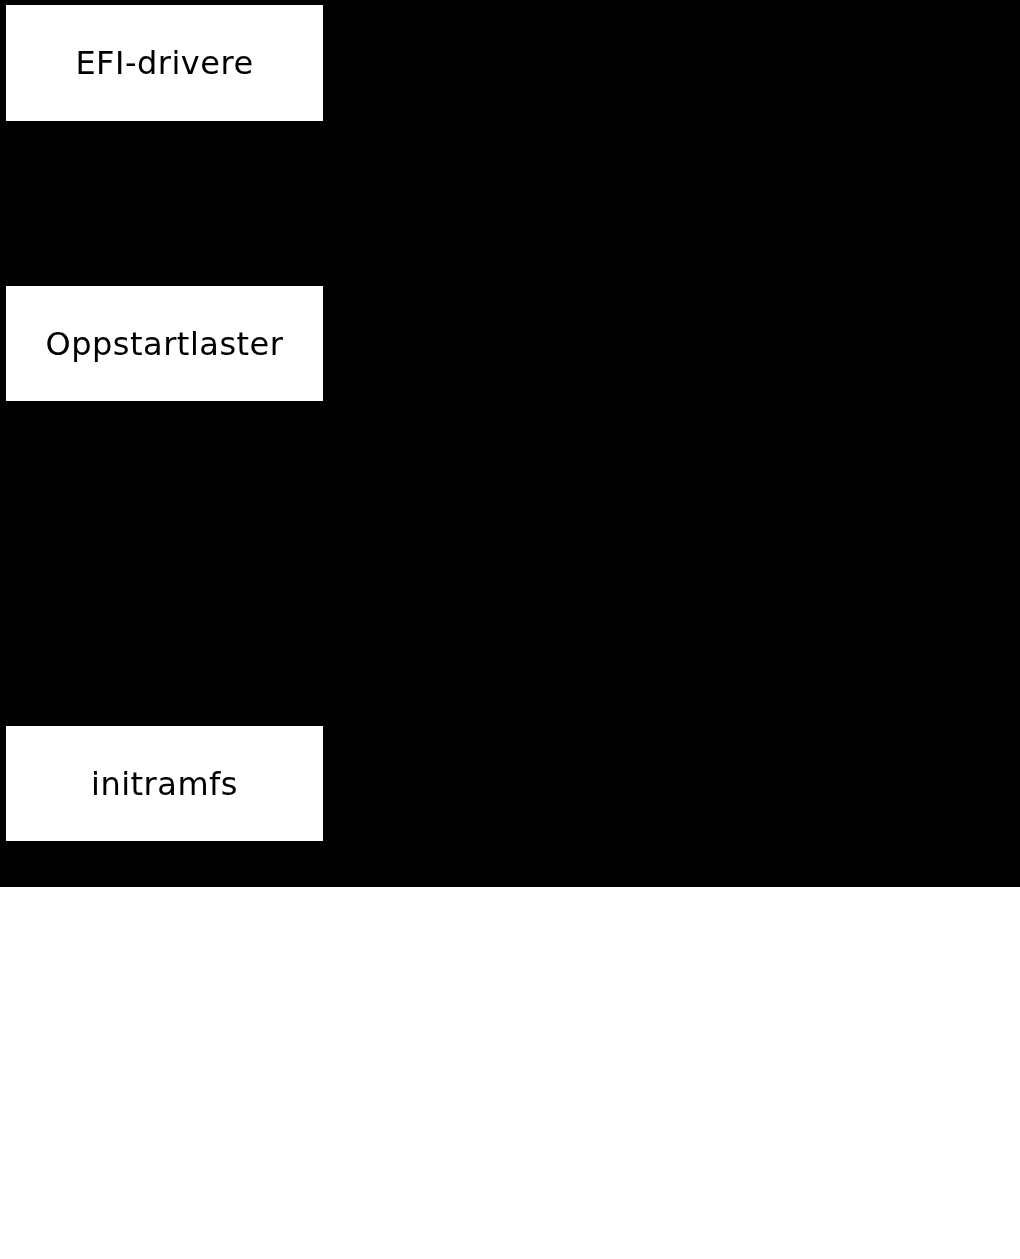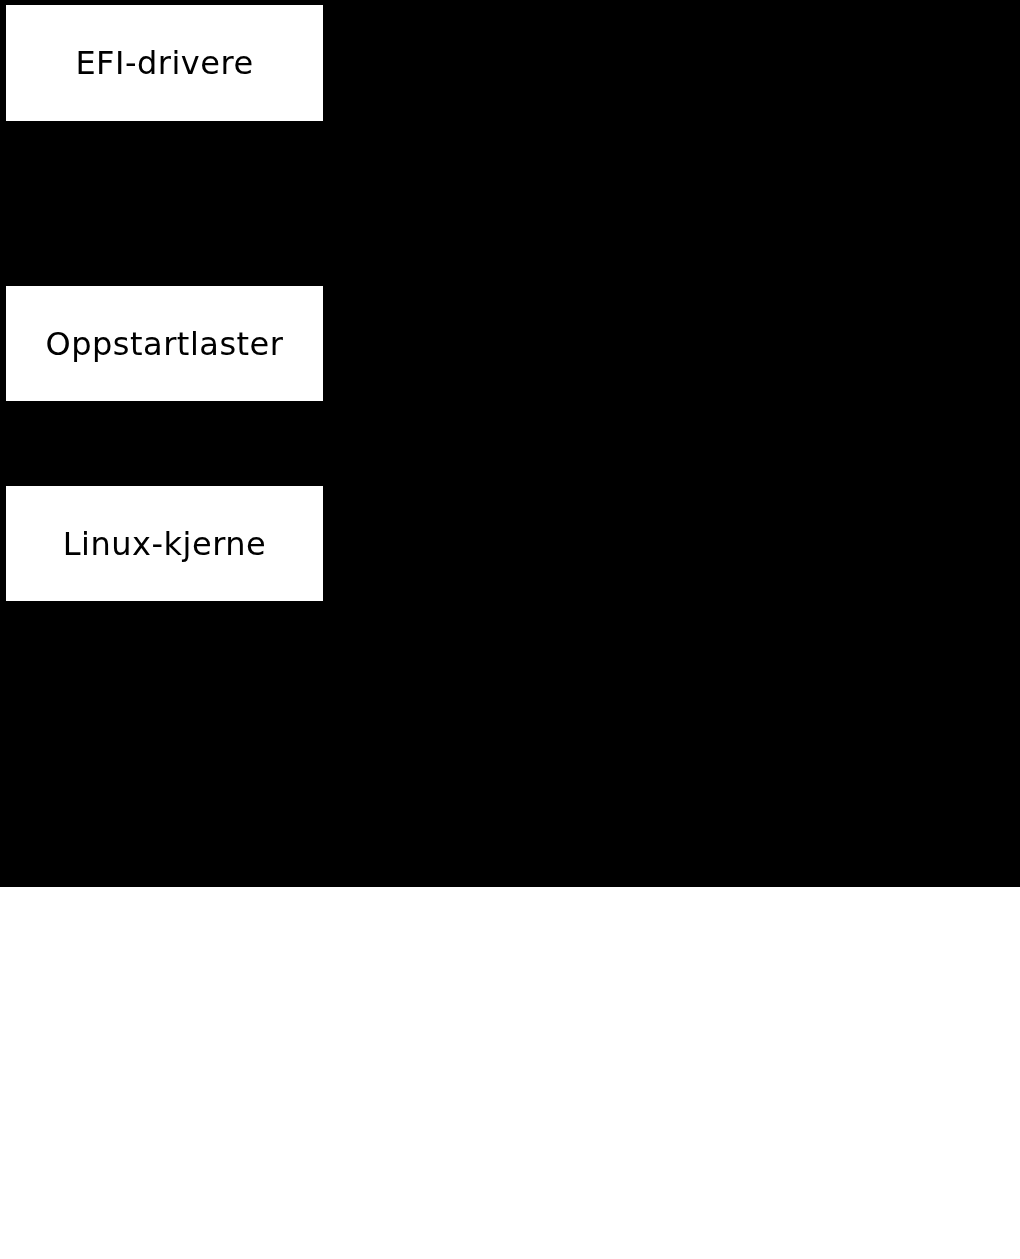--- a/index.html
+++ b/index.html
@@ -47,19 +47,19 @@
 <div class="diagram-canvas">
 
   <div class="flow-box box-0">
     <span class="flow-box-label">EFI-drivere</span>
   </div>
 
   <div class="flow-box box-1">
     <span class="flow-box-label">Oppstartlaster</span>
   </div>
 
-  <div class="flow-box box-2">
-    <span class="flow-box-label">Linux-kjerne</span>
+
+  <div class="flow-box box-3">
+    <span class="flow-box-label">initramfs</span>
   </div>
-
 
 
 </div>
 
 </body></html>

